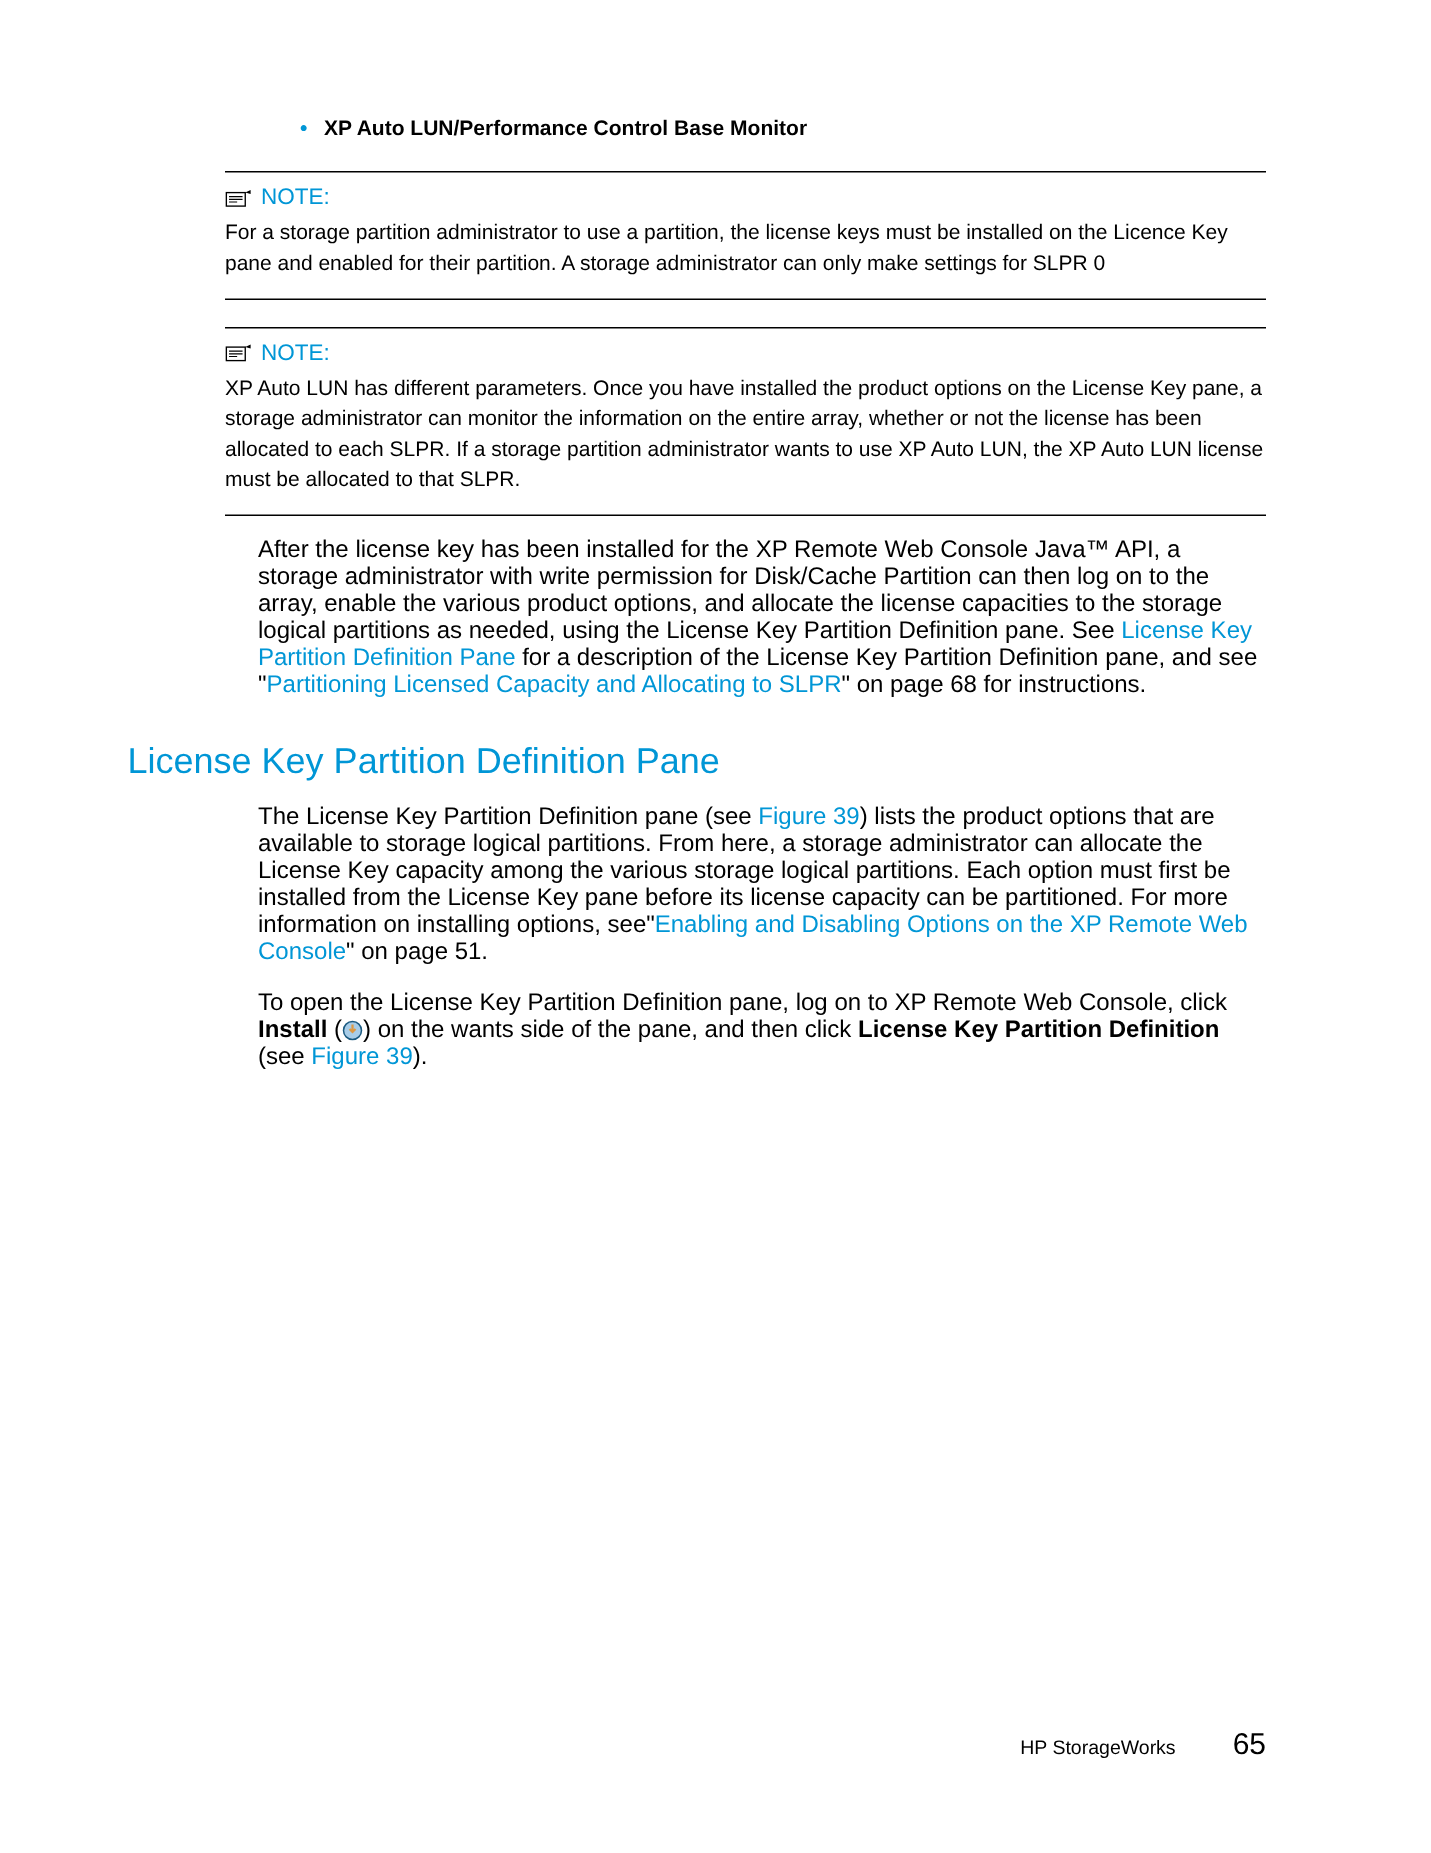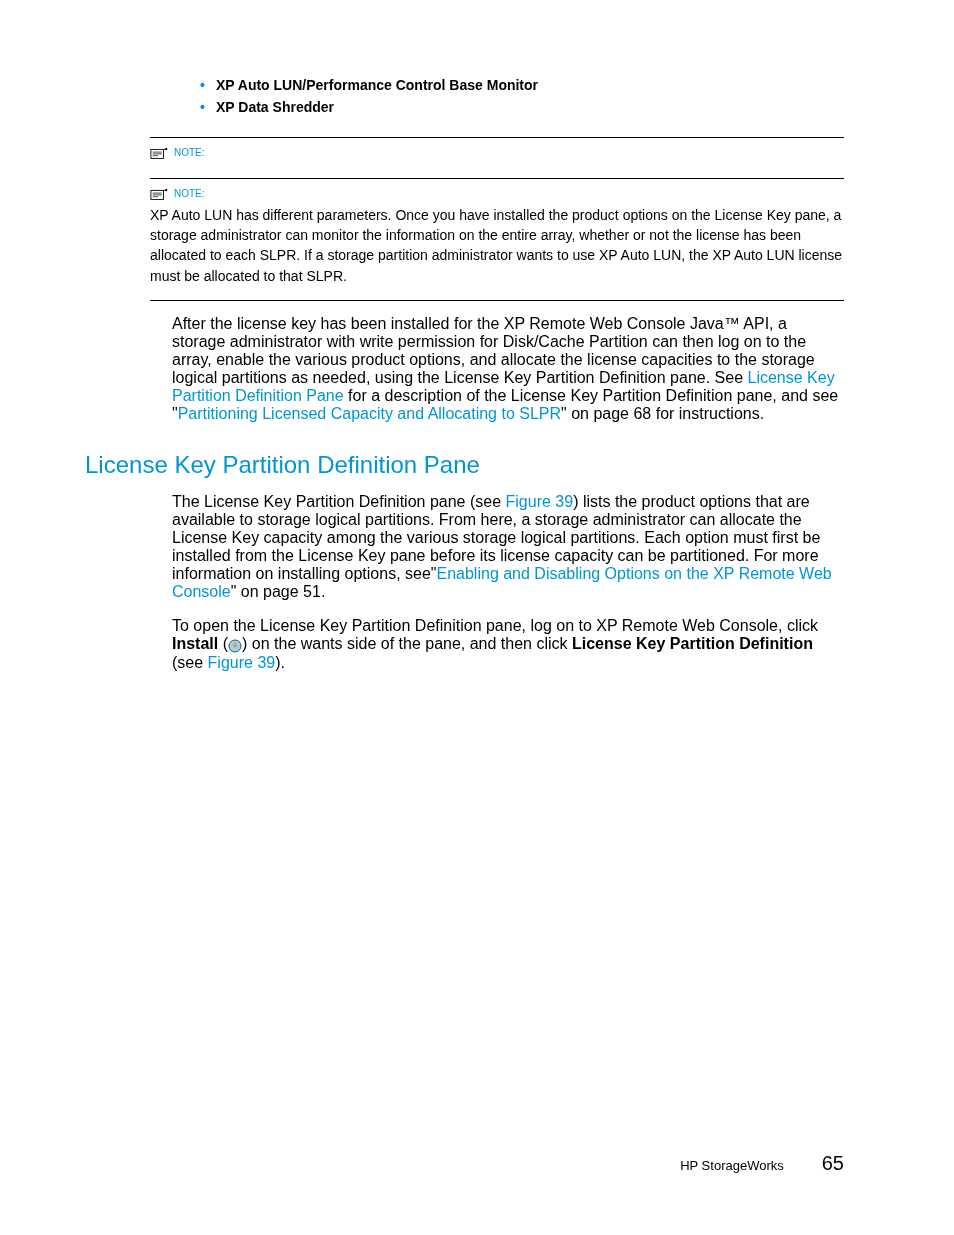--- a/index.html
+++ b/index.html
@@ -47,21 +47,21 @@
     gap: 6px;
     margin-bottom: 4px;
   }
   .note-icon svg {
     width: 18px;
     height: 14px;
     display: block;
   }
   .note-label {
     color: #0096D6;
-    font-size: 10px;
+    font-size: 15px;
     font-weight: 400;
     text-align: right;
   }
   .note-body, .para {
     font-size: 14px;
     line-height: 1.45;
     margin-left: 0;
   }
   .note-body {
     border-bottom: 1px solid #000;
@@ -105,34 +105,34 @@
     font-size: 20px;
     margin-left: 24px;
   }
 </style>
 </head>
 <body>
 
 <div class="page">
   <ul class="bullets">
     <li>XP Auto LUN/Performance Control Base Monitor</li>
-    <li>XP Data Shredder</li>
   </ul>
 
   <div class="note-block">
     <div class="note-head">
       <span class="note-icon">
         <svg viewBox="0 0 20 14">
             <rect x="1" y="3" width="14" height="10" fill="none" stroke="#000" stroke-width="1"></rect>
             <path d="M3 6 h10 M3 8 h10 M3 10 h6" stroke="#000" stroke-width="0.8"></path>
             <path d="M15 3 l4 -2 l0 3" fill="#000"></path>
           </svg>
       </span>
       <span class="note-label">NOTE:</span>
     </div>
+    <div class="note-body">For a storage partition administrator to use a partition, the license keys must be installed on the Licence Key pane and enabled for their partition. A storage administrator can only make settings for SLPR 0</div>
   </div>
 
   <div class="note-block">
     <div class="note-head">
       <span class="note-icon">
         <svg viewBox="0 0 20 14">
             <rect x="1" y="3" width="14" height="10" fill="none" stroke="#000" stroke-width="1"></rect>
             <path d="M3 6 h10 M3 8 h10 M3 10 h6" stroke="#000" stroke-width="0.8"></path>
             <path d="M15 3 l4 -2 l0 3" fill="#000"></path>
           </svg>

